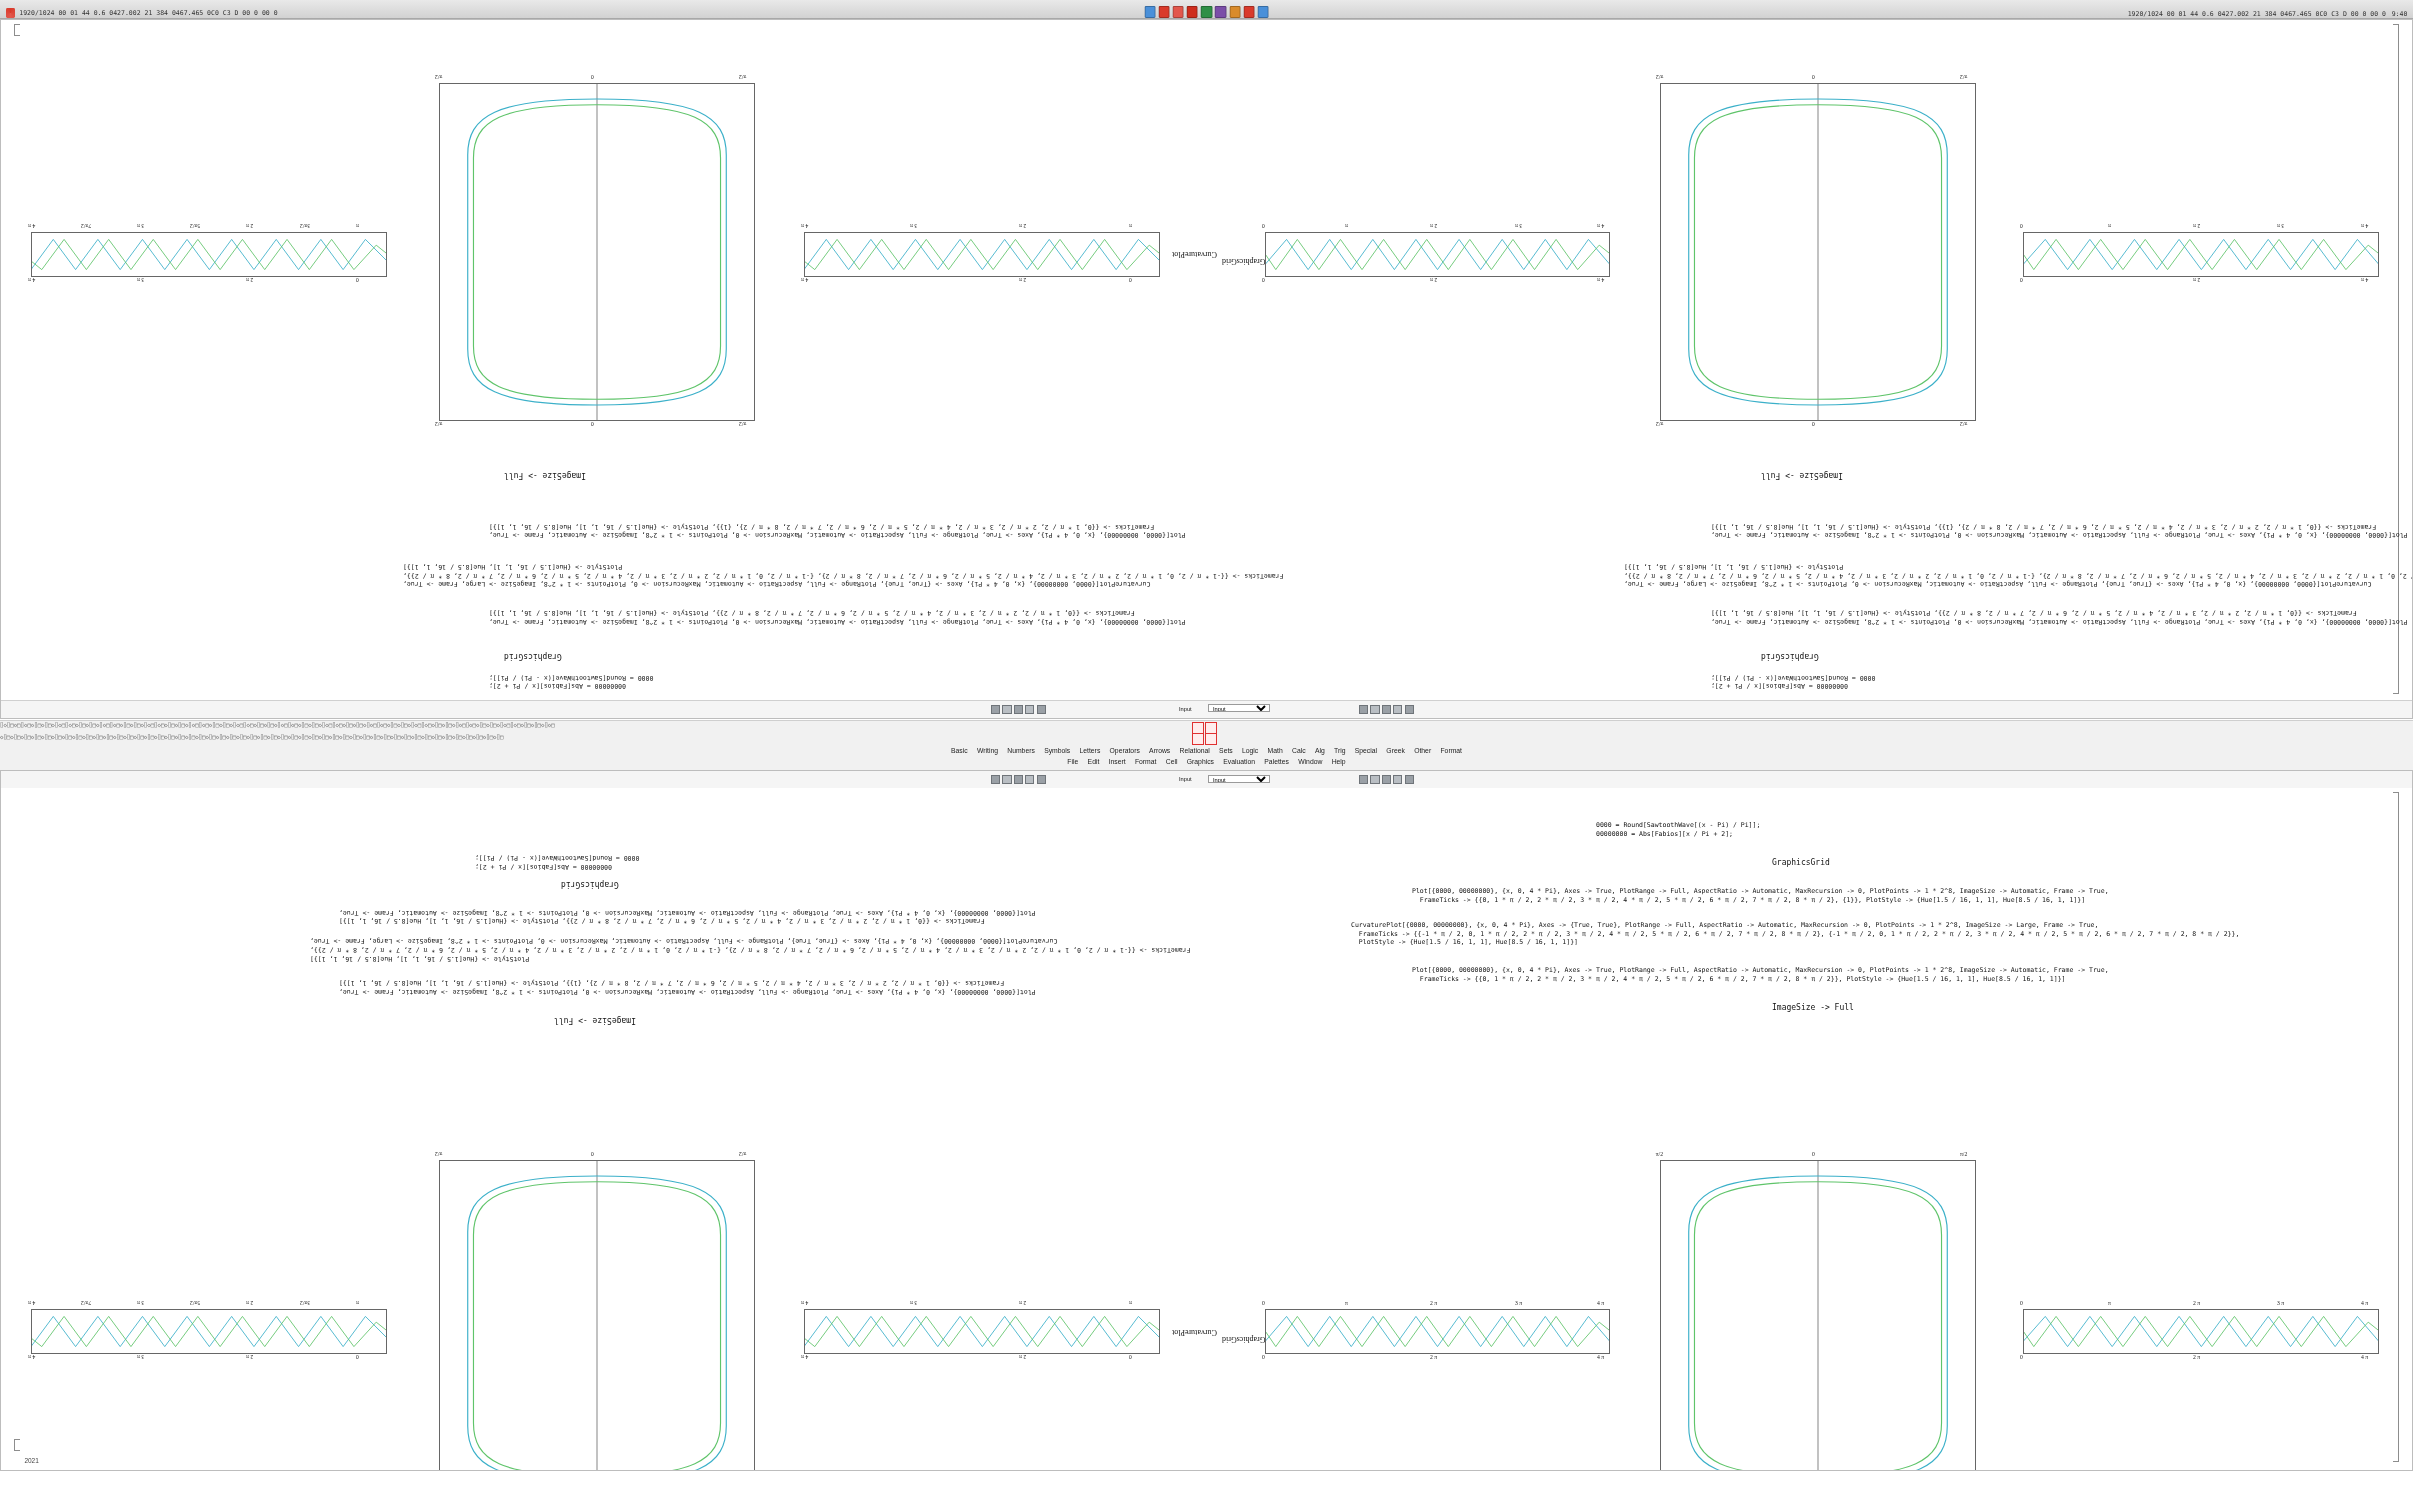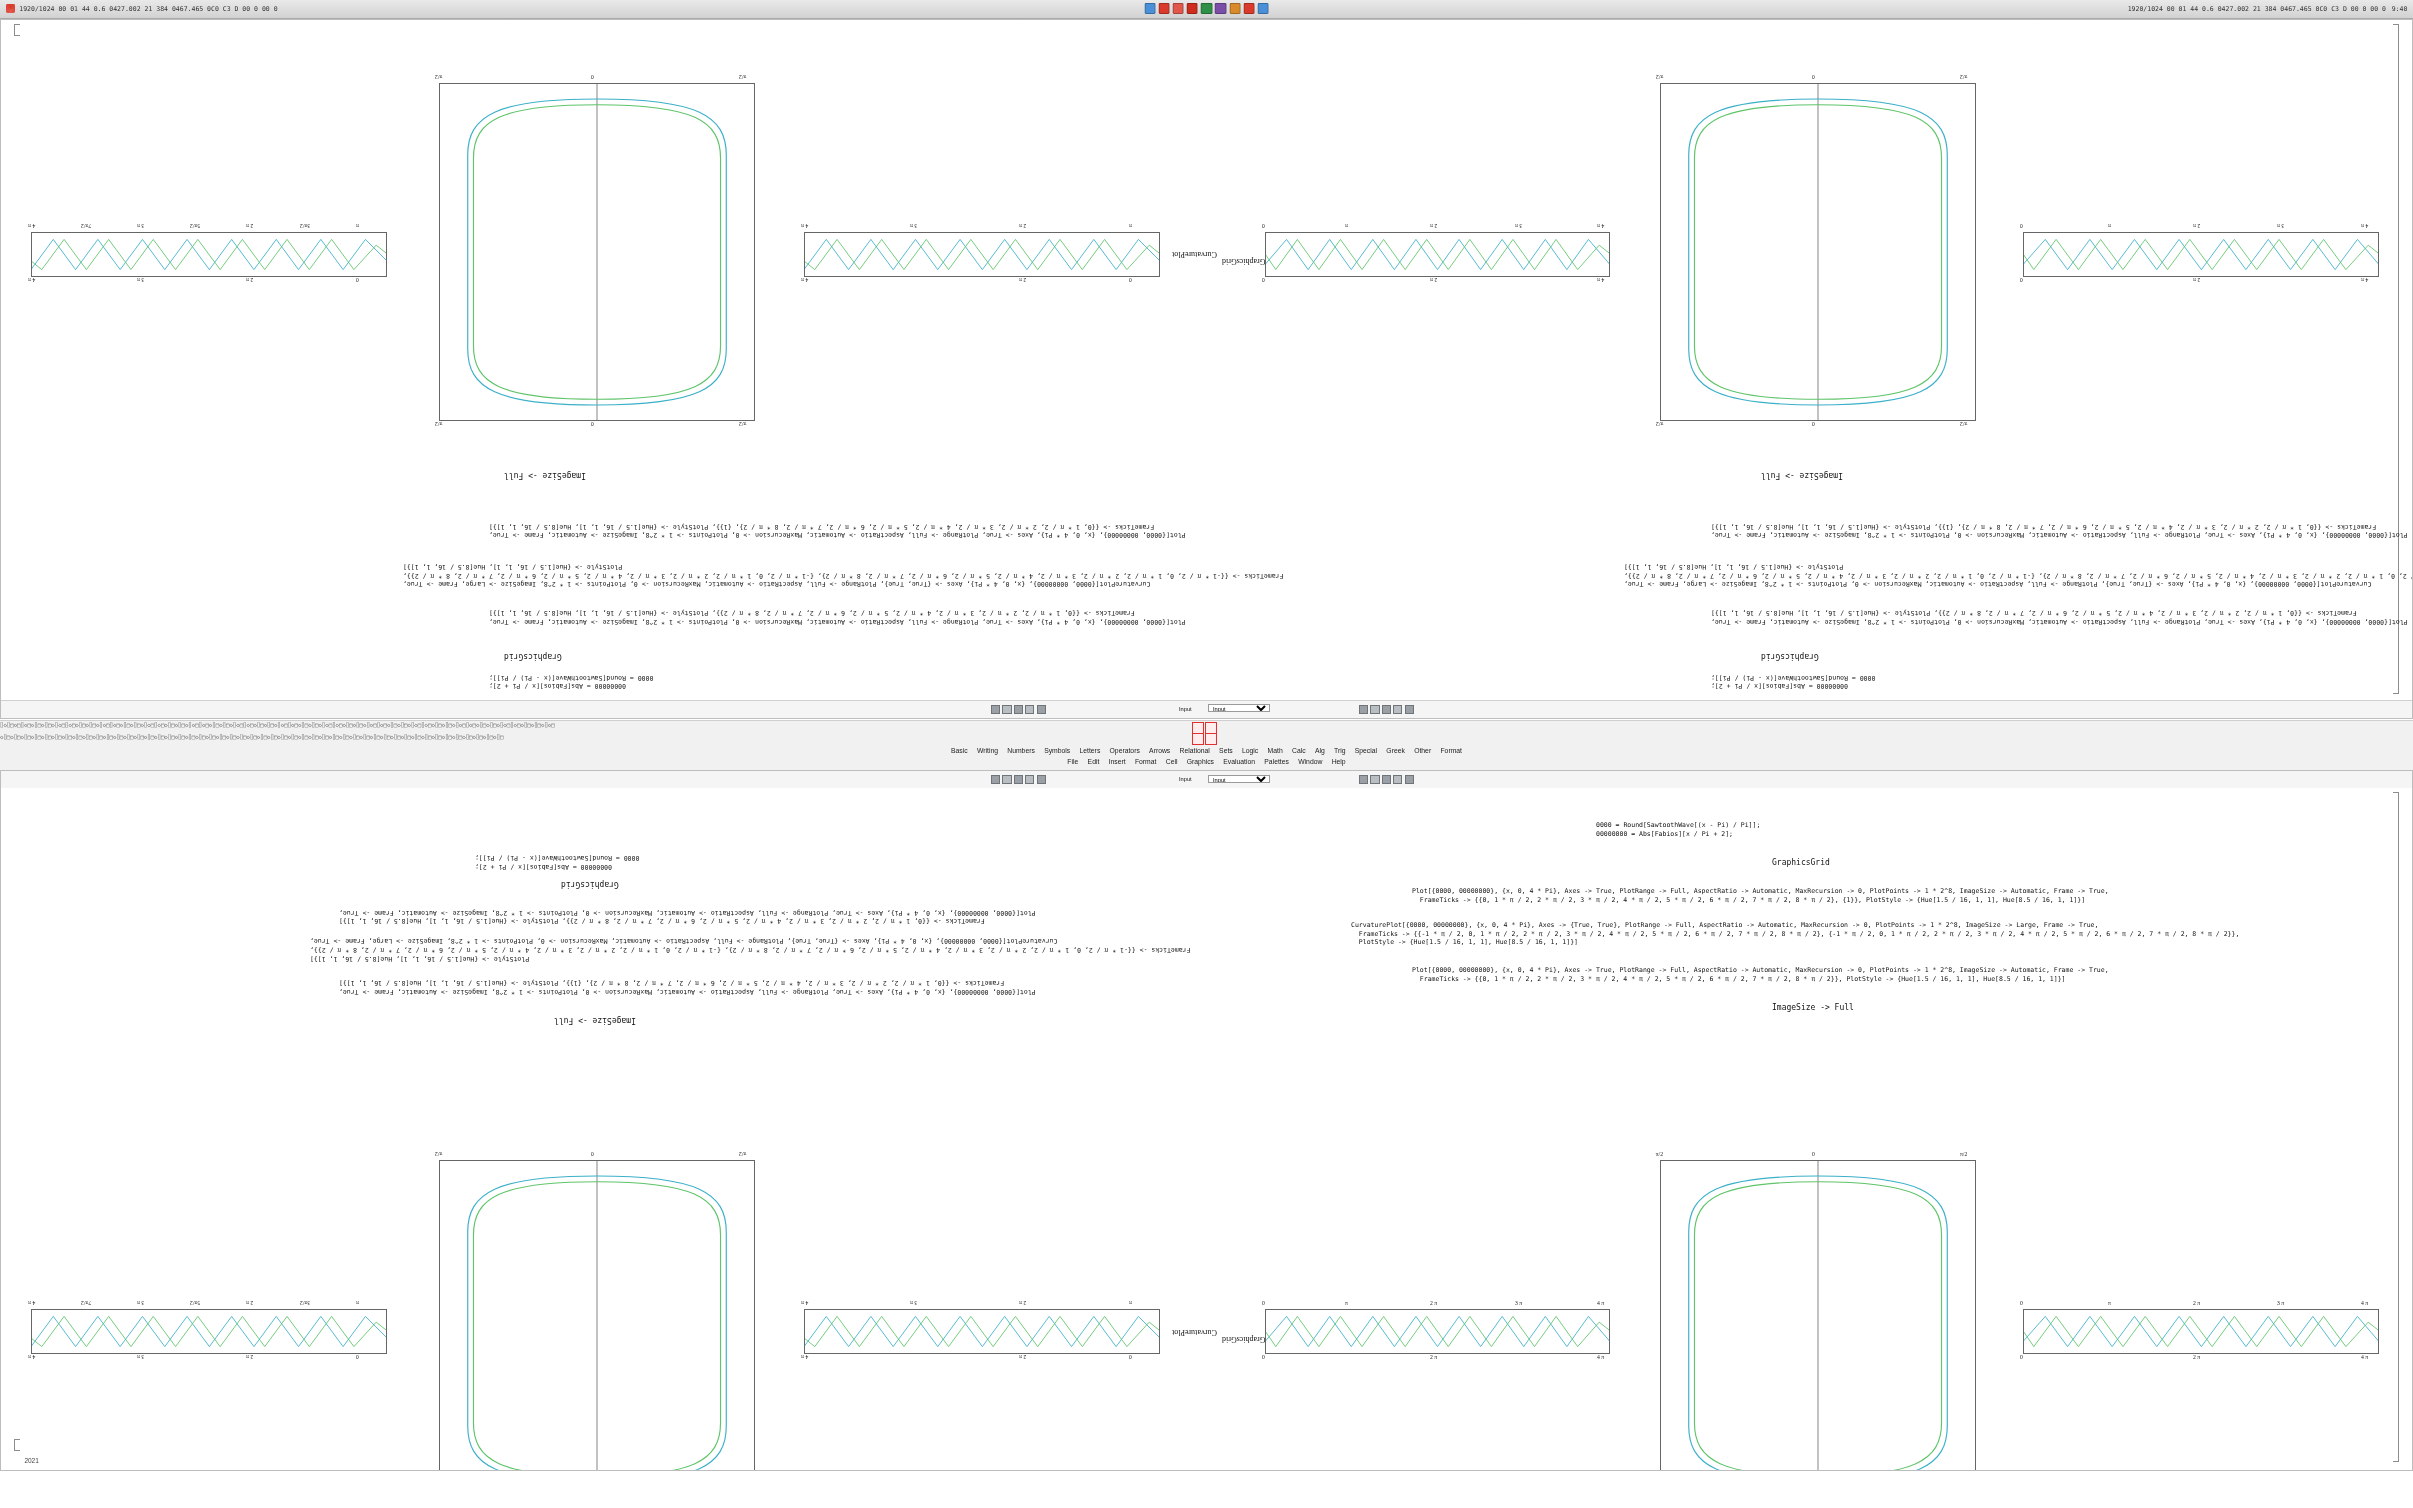--- a/index.html
+++ b/index.html
@@ -1,19 +1,19 @@
 <!DOCTYPE html>
 <html style="font-size:11.5px"><head>
 <meta charset="utf-8">
 <style>
   html,body{margin:0;padding:0;background:#ffffff;}
   body{width:2413px;height:1508px;font-family:"Liberation Sans",sans-serif;font-size:8px;color:#111;overflow:hidden;position:relative;}
 
   
-  .taskbar{position:absolute;left:0;width:2413px;height:18.7px;background:linear-gradient(#e9e9e9,#d2d2d2);border-bottom:0.7px solid #a8a8a8;display:flex;align-items:center;box-sizing:border-box;padding:0 5.7px;font-size:7.2px;color:#222;}
+  .taskbar{position:absolute;left:0;width:2413px;height:18.7px;background:linear-gradient(#e9e9e9,#d2d2d2);border-bottom:0.7px solid #a8a8a8;display:flex;align-items:flex-end;box-sizing:border-box;padding:0 5.7px;font-size:7.2px;color:#222;}
   .taskbar.bottom{border-bottom:none;border-top:0.7px solid #a8a8a8;}
   .tb-left{display:flex;align-items:center;gap:4.3px;white-space:nowrap;}
   .tb-center{position:absolute;left:50%;transform:translateX(-50%);display:flex;align-items:center;gap:2.9px;}
   .tb-right{margin-left:auto;display:flex;align-items:center;gap:5.7px;white-space:nowrap;}
   .tray-ico{width:9.3px;height:9.3px;border-radius:1.4px;border:0.7px solid rgba(0,0,0,.25);}
   .sysfont{font-family:"DejaVu Sans Mono",monospace;font-size:6.5px;color:#333;}
 
   
   .win{position:absolute;left:0;width:2413px;background:#ffffff;box-sizing:border-box;border:0.7px solid #bdbdbd;overflow:hidden;}
   .win-title{height:16px;background:linear-gradient(#f4f4f4,#e2e2e2);border-bottom:0.7px solid #c6c6c6;display:flex;align-items:center;justify-content:center;font-size:7.2px;color:#333;position:relative;}

